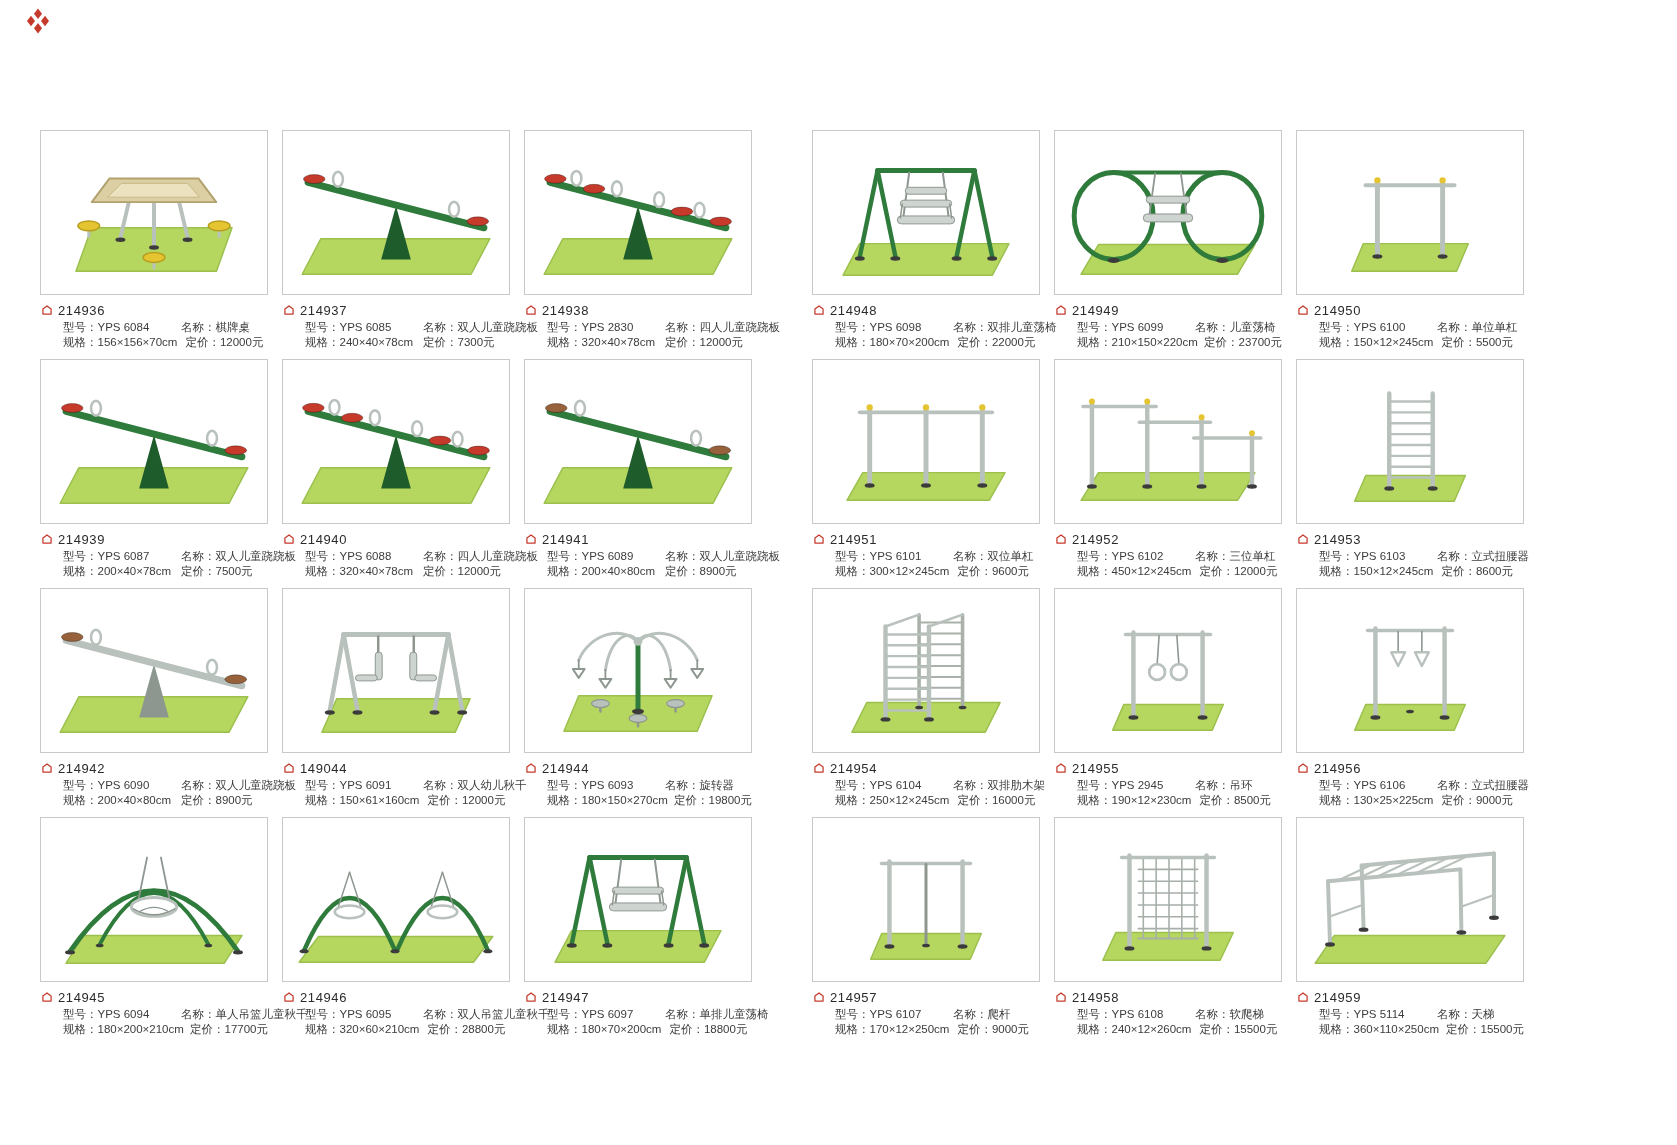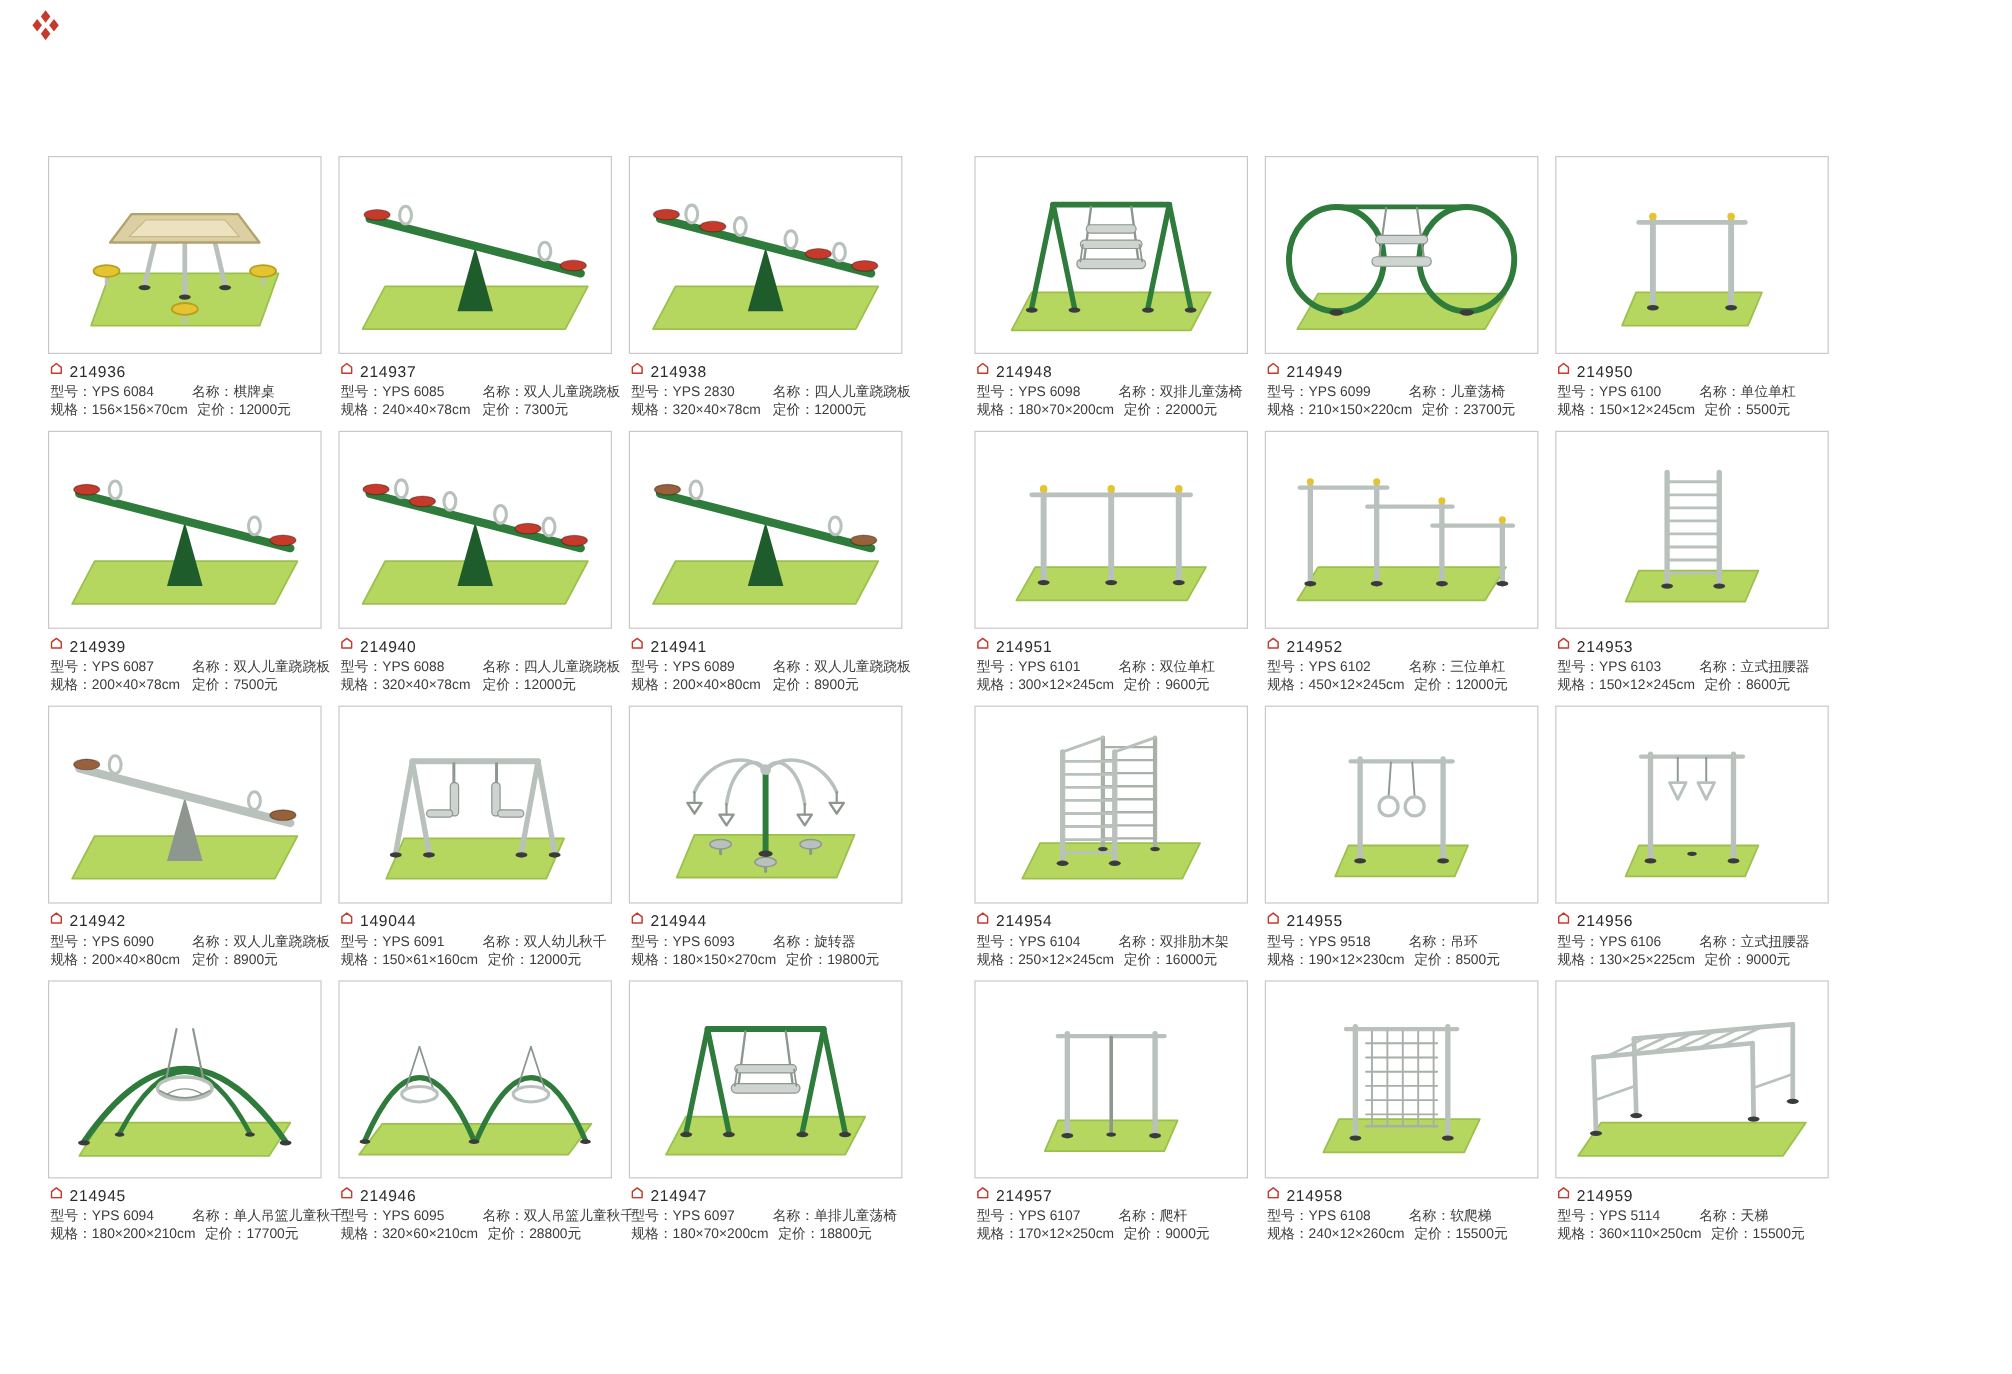--- a/index.html
+++ b/index.html
@@ -8,25 +8,25 @@
     width:1677px;height:1145px;position:relative;overflow:hidden;
     font-family:"Liberation Sans","DejaVu Sans",sans-serif;
   }
   .brand{position:absolute;top:8px;left:26px;width:24px;height:26px;}
   .brand svg{width:100%;height:100%;display:block;}
   .pages{position:absolute;top:130px;left:40px;display:flex;gap:60px;}
   .page{display:grid;grid-template-columns:repeat(3,228px);column-gap:14px;row-gap:9px;align-content:start;}
   .cell{width:228px;}
   .imgbox{width:228px;height:165px;border:1px solid #c9c9c9;background:#fff;}
   .imgbox svg{width:100%;height:100%;display:block;}
-  .pid-line{display:flex;align-items:flex-start;gap:6px;margin-top:7px;height:16px;padding-left:2px;}
+  .pid-line{display:flex;align-items:center;gap:6px;margin-top:7px;height:16px;padding-left:2px;}
   .pid-icon{width:10px;height:10px;flex:0 0 auto;}
   .pid-icon svg{width:10px;height:10px;display:block;}
   .pid{font-size:13px;color:#2b2b2b;letter-spacing:.6px;}
-  .meta{margin-top:2px;padding-left:2px;}
+  .meta{margin-top:2px;padding-left:2px;margin-left:21px;}
   .meta-row{display:flex;font-size:11.5px;color:#3c3c3c;line-height:15px;white-space:nowrap;}
   .pair{display:inline-flex;}
   .pair.main{min-width:118px;padding-right:8px;}
 </style>
 </head>
 <body>
 
 <div class="brand">
   <svg viewBox="0 0 24 26" fill="#c63a2c">
     <path d="M12 0.5 L16 5.8 L12 11 L8 5.8 Z"></path>
@@ -989,21 +989,21 @@
         <svg viewBox="0 0 12 12">
               <path d="M6 1.1 L10.9 4.9 V10.9 H1.1 V4.9 Z" fill="none" stroke="#c63a2c" stroke-width="1.5" stroke-linejoin="round"></path>
             </svg>
       </span>
       <span class="pid">214955</span>
     </div>
     <div class="meta">
       <div class="meta-row">
         <span class="pair main">
               <span>型号：</span>
-              <span>YPS 9518</span>
+              <span>YPS 2945</span>
             </span>
         <span class="pair">
               <span>名称：</span>
               <span>吊环</span>
             </span>
       </div>
       <div class="meta-row">
         <span class="pair main">
               <span>规格：</span>
               <span>190×12×230cm</span>

